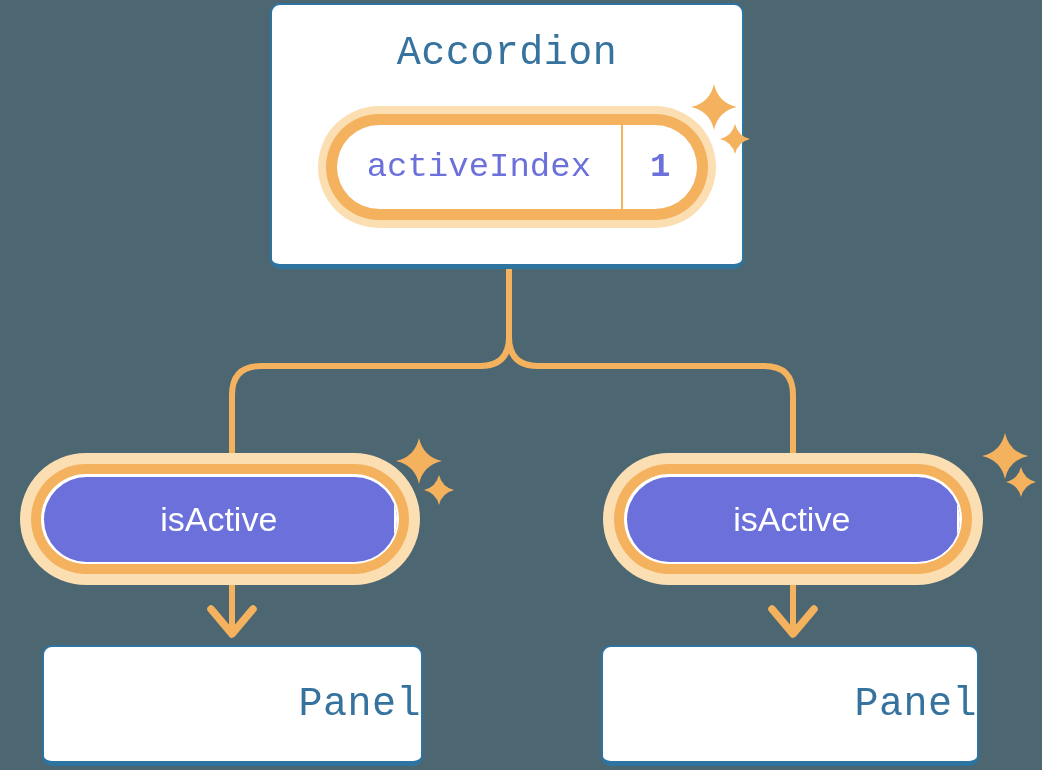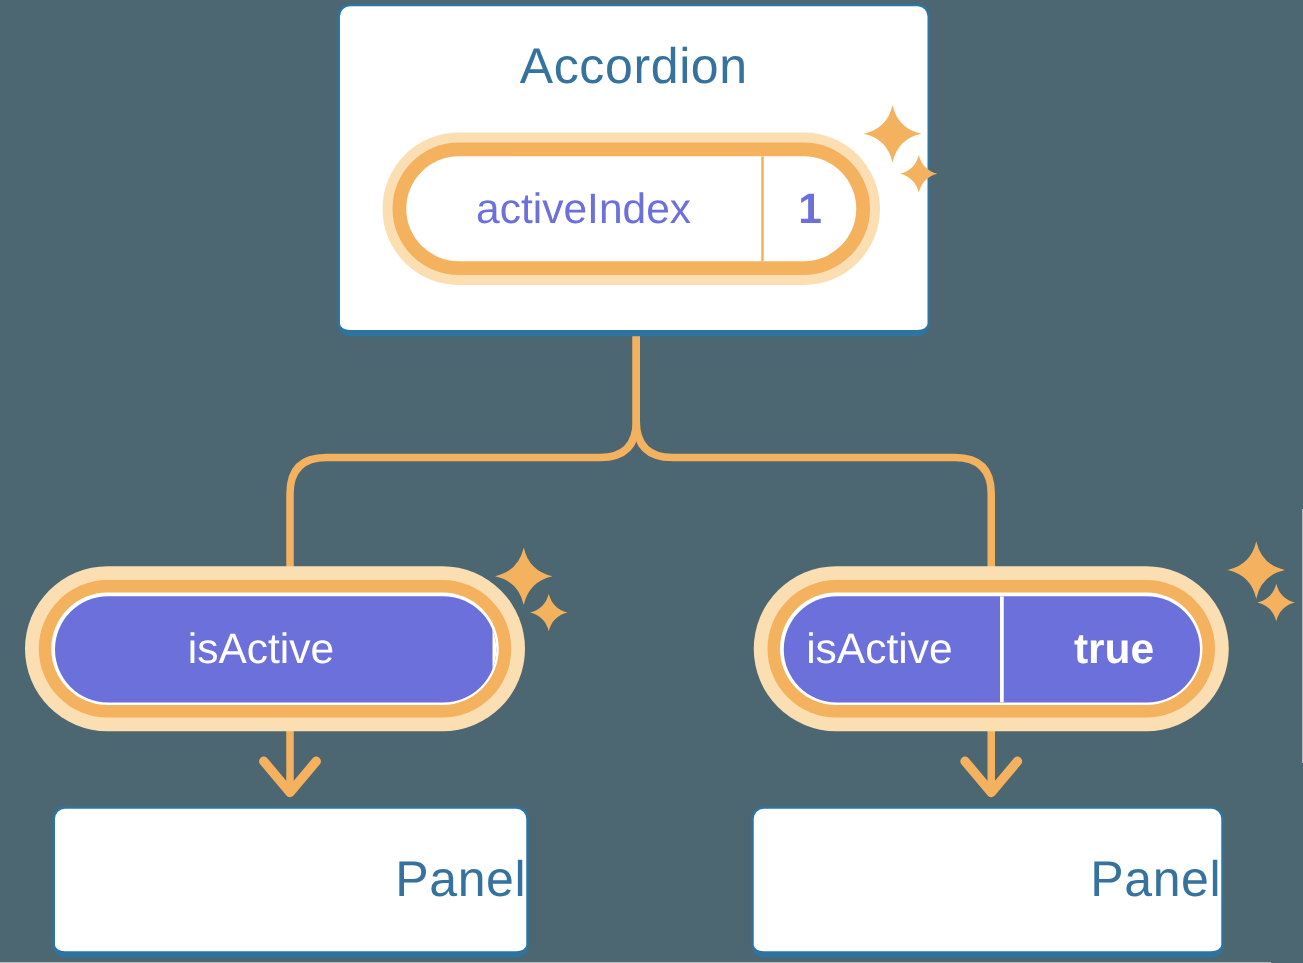--- a/index.html
+++ b/index.html
@@ -34,20 +34,21 @@
   .sparkle { fill: var(--accent-orange, #F4B25E); }
 
   
   .card {
     position: absolute;
     z-index: 2;
     background: #ffffff;
     border: 2.5px solid var(--card-border, #2E74A0);
     border-bottom-width: 5px;
     border-radius: 10px;
+    font-family: Liberation Mono, monospace;
   }
   .card-title {
     color: var(--heading-text, #35739E);
     font-size: 40px;
     font-weight: 500;
     text-align: center;
     letter-spacing: 0.5px;
   }
   .root-card { left: 270px; top: 3px; width: 474px; height: 266px; }
   .root-card .card-title { margin-top: 26px; }
@@ -77,38 +78,38 @@
     padding: 2.5px;
   }
   .pill-inner {
     border-radius: 999px;
     height: 100%;
     display: flex;
     align-items: stretch;
     overflow: hidden;
   }
   .white-pill  { background: #ffffff; }
-  .purple-pill { background: var(--purple, #6B70DB); gap: 20px; }
+  .purple-pill { background: var(--purple, #6B70DB); }
 
   .pill-label {
     flex: 1;
     display: flex; align-items: center; justify-content: center;
     font-size: 34px;
   }
   .pill-value {
     display: flex; align-items: center; justify-content: center;
     font-size: 34px;
     font-weight: 700;
   }
   .pill-divider { width: 2.5px; flex: 0 0 2.5px; }
   .orange-div { background: var(--accent-orange, #F4B25E); }
   .white-div  { background: #ffffff; }
 
   
-  .state-pill { left: 34px; top: 101px; width: 398px; height: 122px; padding: 8px; text-align: right; }
+  .state-pill { left: 46px; top: 101px; width: 398px; height: 122px; padding: 8px; text-align: right; }
   .state-pill .pill-ring { padding: 11px; }
   .state-pill .pill-label,
   .state-pill .pill-value { color: var(--purple, #6B70DB); }
   .state-pill .pill-value { flex: 0 0 20.5%; }
 
   
   .prop-pill { height: 132px; padding: 11px; }
   .prop-pill .pill-ring { padding: 10px; }
   .prop-pill .pill-label,
   .prop-pill .pill-value { color: #ffffff; }
@@ -152,21 +153,20 @@
       </div>
     </div>
   </div>
 
   <div class="pill-glow prop-pill right">
     <div class="pill-ring">
       <div class="pill-white-gap">
         <div class="pill-inner purple-pill">
           <div class="pill-label">isActive</div>
           <div class="pill-divider white-div"></div>
-          <div class="pill-value">true</div>
         </div>
       </div>
     </div>
   </div>
 
   <div class="card panel-card left">
     <div class="card-title">Panel</div>
   </div>
   <div class="card panel-card right">
     <div class="card-title">Panel</div>

